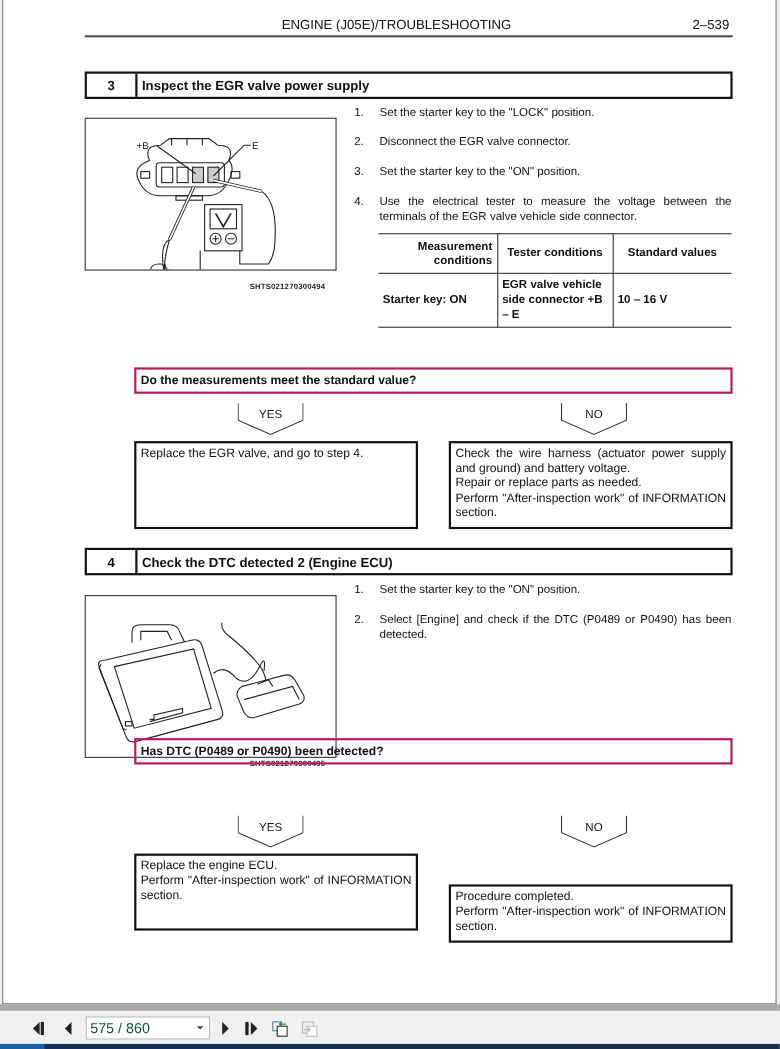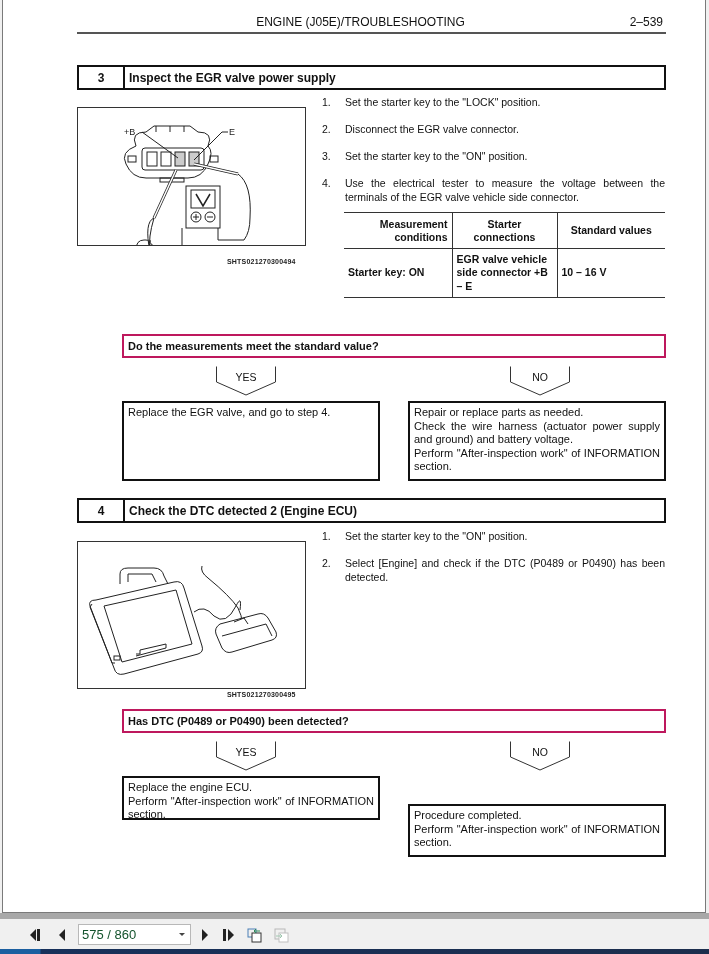--- a/index.html
+++ b/index.html
@@ -124,21 +124,21 @@
   <div class="step-item">
       <span class="n">4.</span>
       <span class="t">Use the electrical tester to measure the voltage between the terminals of the EGR valve vehicle side connector.</span>
     </div>
 </div>
 
 <table class="meas">
   <tbody>
       <tr>
     <th style="width:108px;text-align:right;">Measurement conditions</th>
-    <th style="width:105px;">Starter connections</th>
+    <th style="width:105px;">Tester conditions</th>
     <th>Standard values</th>
   </tr>
   <tr>
     <td>Starter key: ON</td>
     <td>EGR valve vehicle side connector +B – E</td>
     <td>10 – 16 V</td>
   </tr>
 </tbody>
   </table>
 
@@ -154,22 +154,22 @@
   <svg width="60" height="30">
       <path d="M0.5 0.5 V16 L30 29 L59.5 16 V0.5" fill="#fff" stroke="#333" stroke-width="1"></path>
     </svg>
   <div class="lbl">NO</div>
 </div>
 
 <div class="result" style="left:122px; top:401px; width:258px; height:80px;">
   <p>Replace the EGR valve, and go to step 4.</p>
 </div>
 <div class="result" style="left:408px; top:401px; width:258px; height:80px;">
+  <p>Check the wire harness (actuator power supply and ground) and battery voltage.</p>
   <p>Repair or replace parts as needed.</p>
-  <p>Check the wire harness (actuator power supply and ground) and battery voltage.</p>
   <p>Perform "After-inspection work" of INFORMATION section.</p>
 </div>
 
 <div class="step-bar" style="top:498px;">
   <div class="step-num">4</div>
   <div class="step-title">Check the DTC detected 2 (Engine ECU)</div>
 </div>
 
 <div class="figure" style="top:541px; height:148px;">
   <svg width="227" height="146" viewBox="0 0 227 146">
@@ -199,36 +199,36 @@
   <div class="step-item">
       <span class="n">1.</span>
       <span class="t">Set the starter key to the "ON" position.</span>
     </div>
   <div class="step-item">
       <span class="n">2.</span>
       <span class="t">Select [Engine] and check if the DTC (P0489 or P0490) has been detected.</span>
     </div>
 </div>
 
-<div class="question" style="top:709px;">Has DTC (P0489 or P0490) been detected?</div>
+<div class="question" style="top:671px;">Has DTC (P0489 or P0490) been detected?</div>
 
 <div class="arrow" style="left:216px; top:741px;">
   <svg width="60" height="30">
       <path d="M0.5 0.5 V16 L30 29 L59.5 16 V0.5" fill="#fff" stroke="#333" stroke-width="1"></path>
     </svg>
   <div class="lbl">YES</div>
 </div>
 <div class="arrow" style="left:510px; top:741px;">
   <svg width="60" height="30">
       <path d="M0.5 0.5 V16 L30 29 L59.5 16 V0.5" fill="#fff" stroke="#333" stroke-width="1"></path>
     </svg>
   <div class="lbl">NO</div>
 </div>
 
-<div class="result" style="left:122px; top:776px; width:258px; height:44px;">
+<div class="result" style="left:122px; top:776px; width:258px; height:70px;">
   <p>Replace the engine ECU.</p>
   <p>Perform "After-inspection work" of INFORMATION section.</p>
 </div>
 <div class="result" style="left:408px; top:804px; width:258px; height:53px;">
   <p>Procedure completed.</p>
   <p>Perform "After-inspection work" of INFORMATION section.</p>
 </div>
 
 <div class="page-gutter"></div>
 

